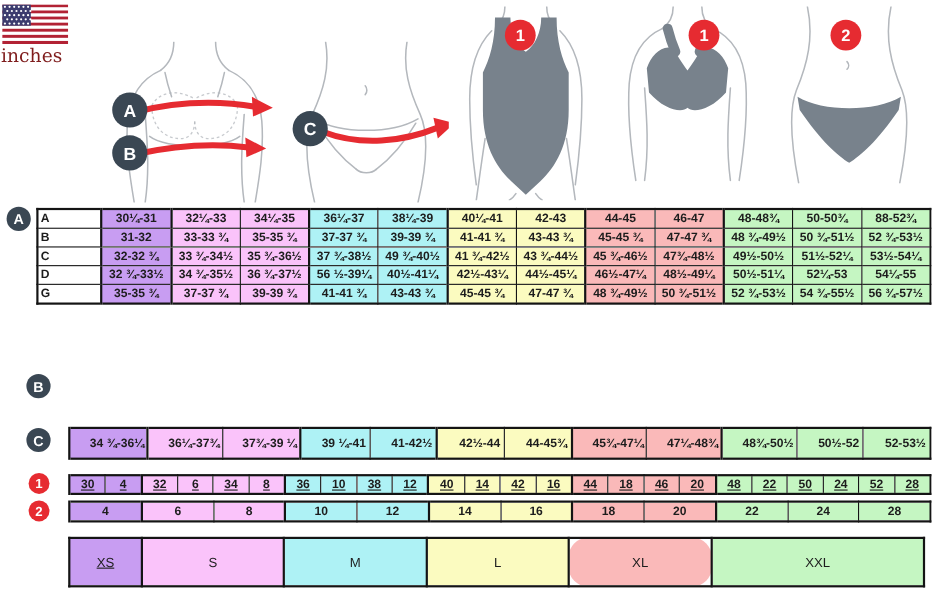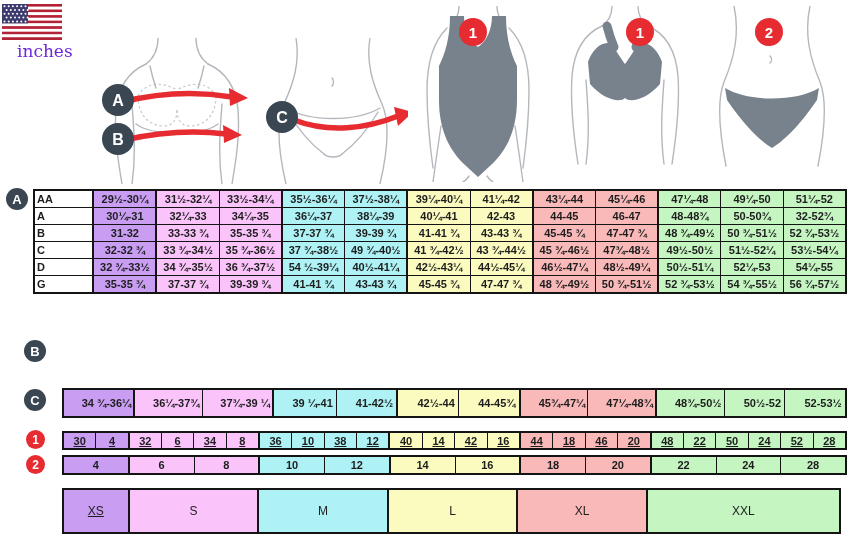--- a/index.html
+++ b/index.html
@@ -28,21 +28,21 @@
            font:bold 13px "Liberation Sans",sans-serif;}
   .rcircle{background:var(--c-red);}
   #lblA{left:6px;top:188px;width:22px;height:22px;}
   #lblB{left:24px;top:340px;width:22px;height:22px;}
   #lblC{left:24px;top:389px;width:22px;height:22px;}
   #lbl1{left:26px;top:430px;width:19px;height:19px;font-size:12px;}
   #lbl2{left:26px;top:455px;width:19px;height:19px;font-size:12px;}
 
   
   #flag{position:absolute;left:2px;top:4px;}
-  #unit-label{position:absolute;left:17px;top:41px;font:17px "DejaVu Serif",serif;color:#6d28d9;}
+  #unit-label{position:absolute;left:1px;top:41px;font:17px "DejaVu Serif",serif;color:#7f1d1d;}
 
   
   .fig{position:absolute;}
   #fig-bra{left:92px;top:38px;}
   #fig-hips{left:258px;top:38px;}
   #fig-onepiece{left:403px;top:6px;}
   #fig-bikini-top{left:550px;top:6px;}
   #fig-bikini-bottom{left:698px;top:6px;}
   .oline{stroke:var(--c-outline);stroke-width:1.4;fill:none;stroke-linecap:round;}
   .oline2{stroke:var(--c-outline);opacity:.75;stroke-dasharray:2.5 2.5;stroke-width:1.2;fill:none;}
@@ -228,48 +228,33 @@
   <div id="lbl1" class="mcircle rcircle">
       <span>1</span>
     </div>
   <div id="lbl2" class="mcircle rcircle">
       <span>2</span>
     </div>
 
   <table id="cup-table" class="grid cup">
       <tbody id="cup-body">
         <tr>
-          <td class="lbl">AA</td>
-          <td class="c-xs gs">29½-30¼</td>
-          <td class="c-s gs">31½-32¼</td>
-          <td class="c-s">33½-34¼</td>
-          <td class="c-m gs">35½-36¼</td>
-          <td class="c-m">37½-38¼</td>
-          <td class="c-l gs">39¼-40¼</td>
-          <td class="c-l">41¼-42</td>
-          <td class="c-xl gs">43¼-44</td>
-          <td class="c-xl">45¼-46</td>
-          <td class="c-xxl gs">47¼-48</td>
-          <td class="c-xxl">49¼-50</td>
-          <td class="c-xxl">51¼-52</td>
-        </tr>
-        <tr>
           <td class="lbl">A</td>
           <td class="c-xs gs">30¼-31</td>
           <td class="c-s gs">32¼-33</td>
           <td class="c-s">34¼-35</td>
           <td class="c-m gs">36¼-37</td>
           <td class="c-m">38¼-39</td>
           <td class="c-l gs">40¼-41</td>
           <td class="c-l">42-43</td>
           <td class="c-xl gs">44-45</td>
           <td class="c-xl">46-47</td>
           <td class="c-xxl gs">48-48¾</td>
           <td class="c-xxl">50-50¾</td>
-          <td class="c-xxl">32-52¾</td>
+          <td class="c-xxl">88-52¾</td>
         </tr>
         <tr>
           <td class="lbl">B</td>
           <td class="c-xs gs">31-32</td>
           <td class="c-s gs">33-33 ¾</td>
           <td class="c-s">35-35 ¾</td>
           <td class="c-m gs">37-37 ¾</td>
           <td class="c-m">39-39 ¾</td>
           <td class="c-l gs">41-41 ¾</td>
           <td class="c-l">43-43 ¾</td>
@@ -292,21 +277,21 @@
           <td class="c-xl">47¾-48½</td>
           <td class="c-xxl gs">49½-50½</td>
           <td class="c-xxl">51½-52¼</td>
           <td class="c-xxl">53½-54¼</td>
         </tr>
         <tr>
           <td class="lbl">D</td>
           <td class="c-xs gs">32 ¾-33½</td>
           <td class="c-s gs">34 ¾-35½</td>
           <td class="c-s">36 ¾-37½</td>
-          <td class="c-m gs">54 ½-39¼</td>
+          <td class="c-m gs">56 ½-39¼</td>
           <td class="c-m">40½-41¼</td>
           <td class="c-l gs">42½-43¼</td>
           <td class="c-l">44½-45¼</td>
           <td class="c-xl gs">46½-47¼</td>
           <td class="c-xl">48½-49¼</td>
           <td class="c-xxl gs">50½-51¼</td>
           <td class="c-xxl">52¼-53</td>
           <td class="c-xxl">54¼-55</td>
         </tr>
         <tr>
@@ -392,19 +377,19 @@
         </tr>
       </tbody>
     </table>
   <table id="sizes-table" class="grid sizes">
       <tbody id="sizes-body">
         <tr>
           <td class="c-xs gs" colspan="1" style="width: 63.75px; text-decoration: underline;">XS</td>
           <td class="c-s gs" colspan="2" style="width: 127.5px;">S</td>
           <td class="c-m gs" colspan="2" style="width: 127.5px;">M</td>
           <td class="c-l gs" colspan="2" style="width: 127.5px;">L</td>
-          <td class="c-xl gs" colspan="2" style="width: 127.5px;">XL</td>
+          <td class="c-xl gs" colspan="2" style="width: 127.5px; border-radius: 17px;">XL</td>
           <td class="c-xxl gs" colspan="3" style="width: 191.25px; margin-left: 21px;">XXL</td>
         </tr>
       </tbody>
     </table>
 
 </div>
 
 </body></html>

